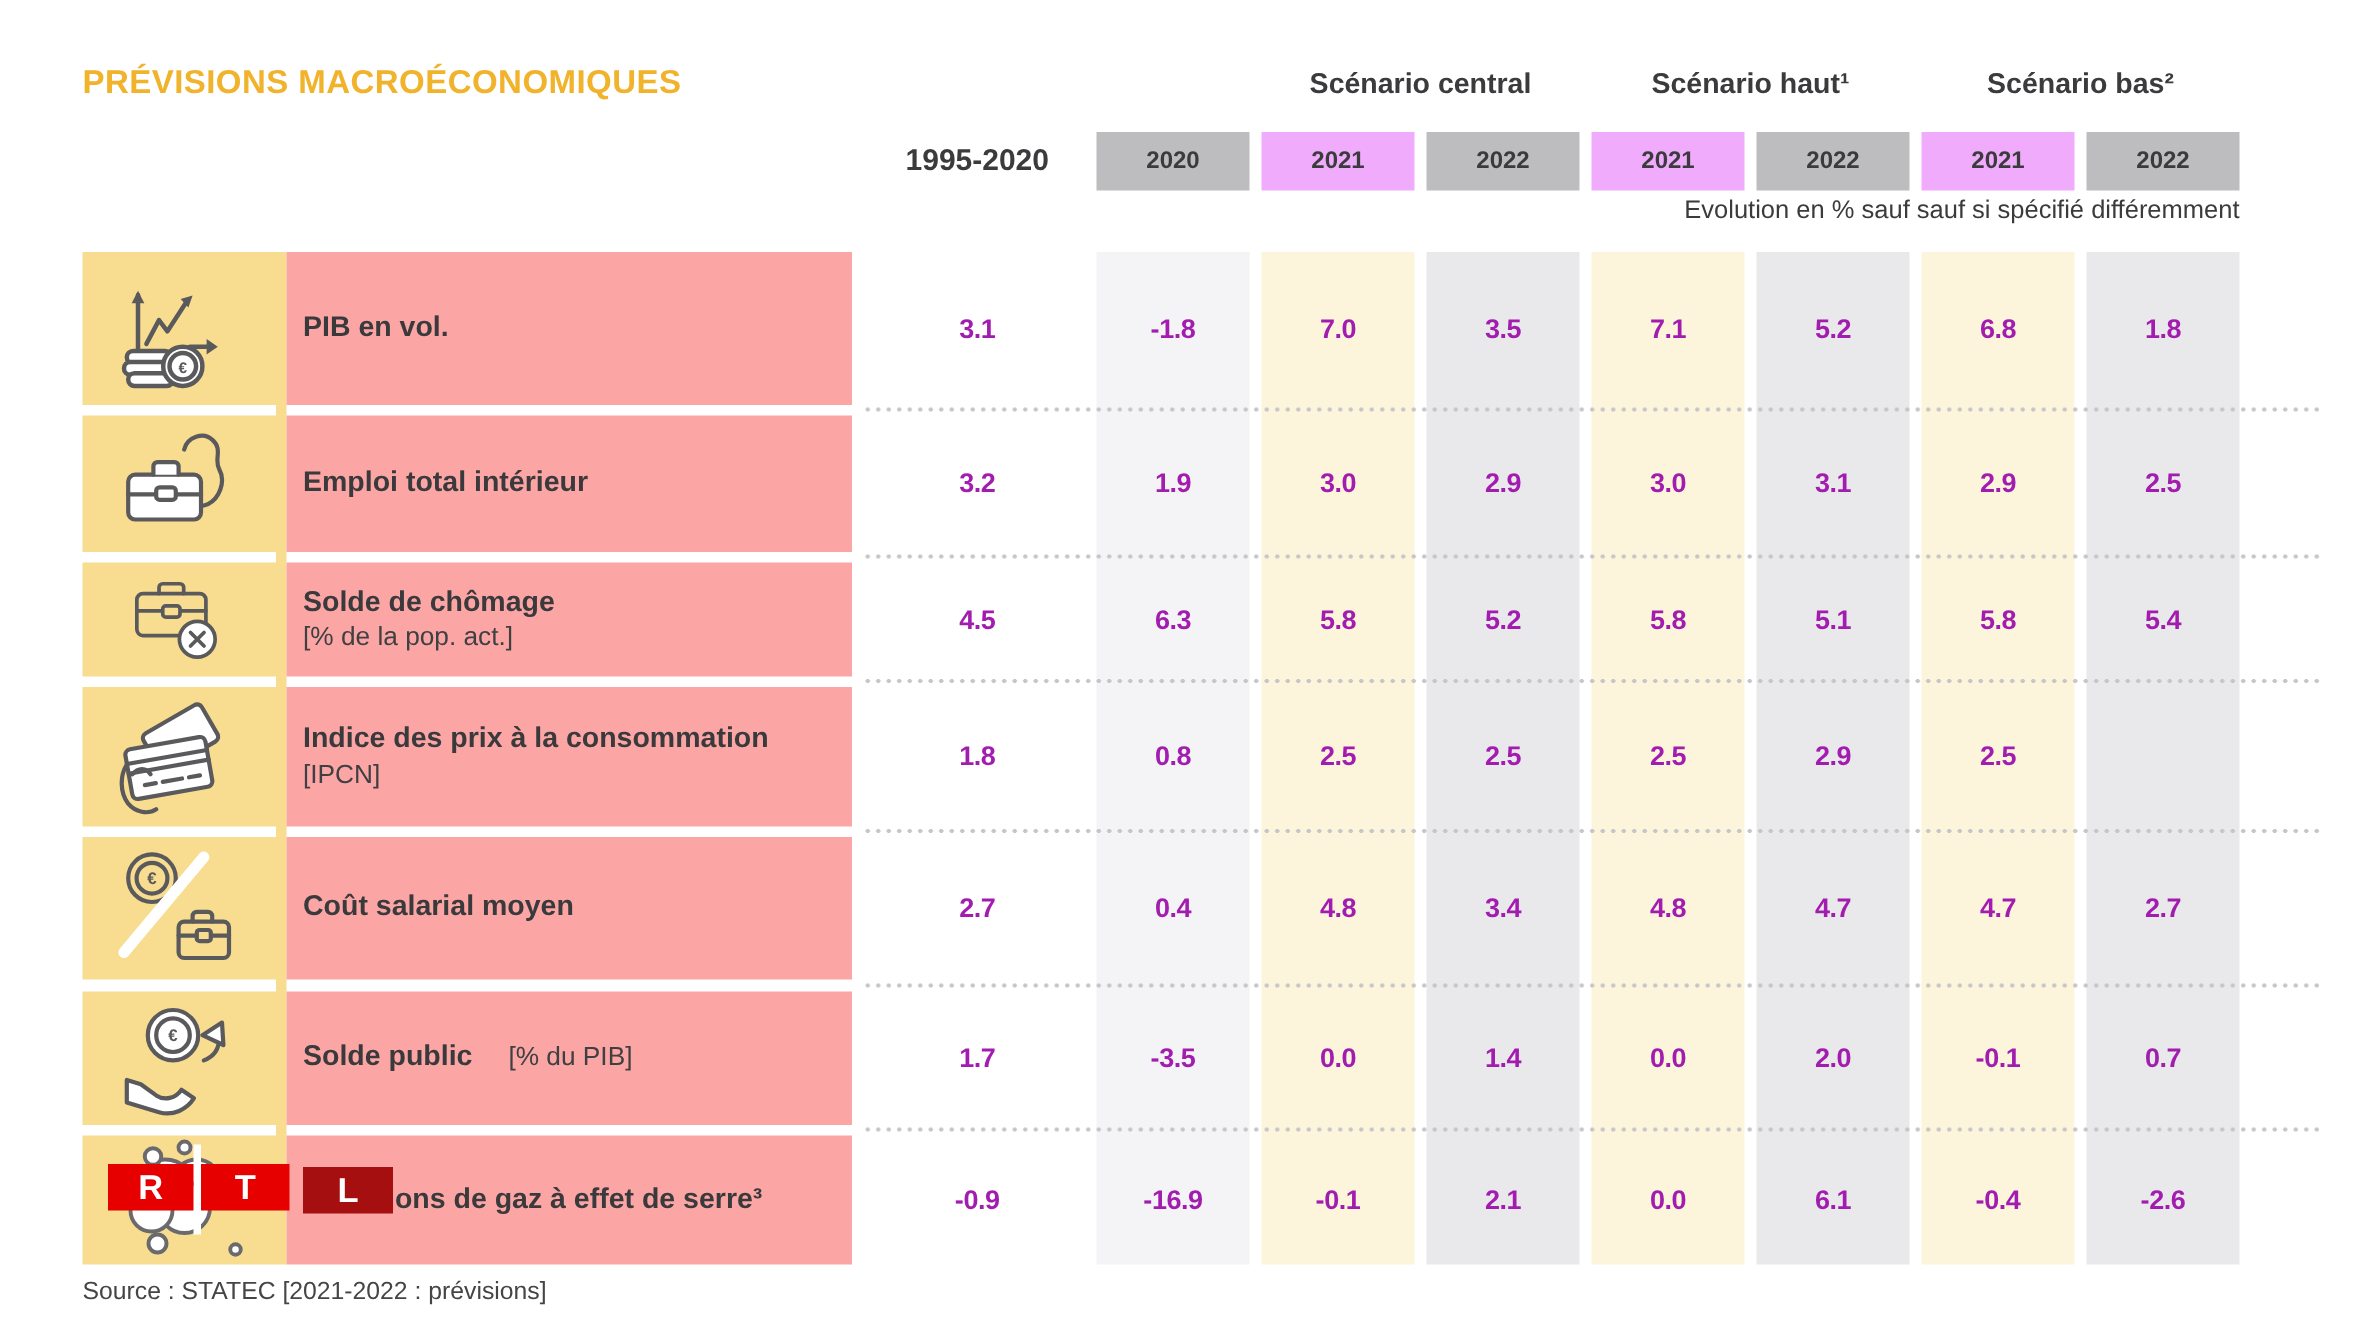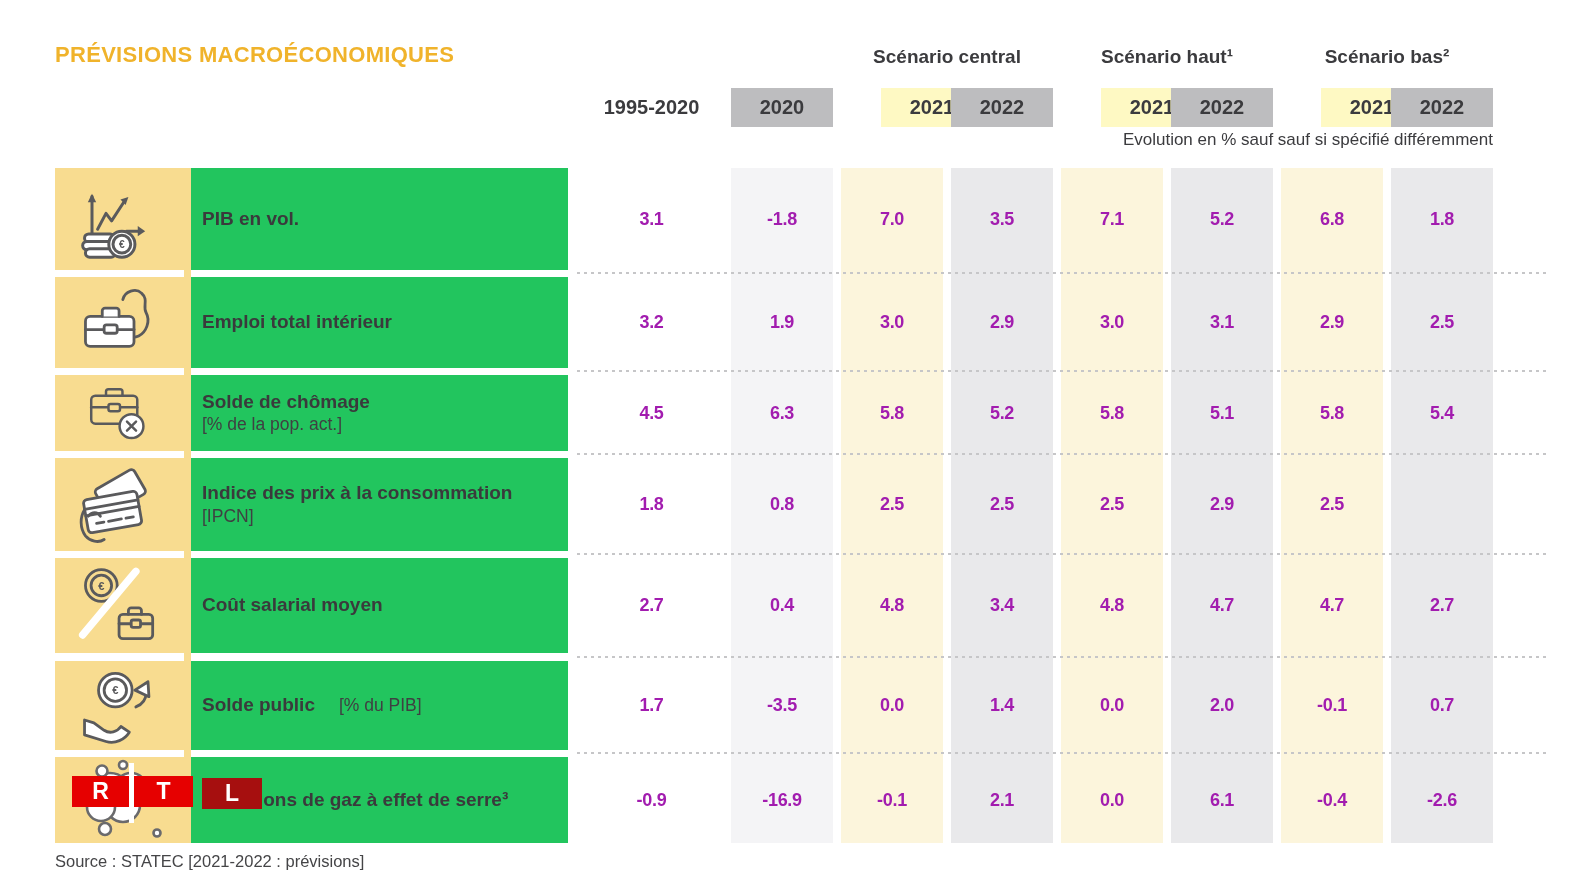--- a/index.html
+++ b/index.html
@@ -6,36 +6,36 @@
   #canvas{
     position:relative;width:1572px;height:883px;background:#fff;overflow:hidden;
     font-family:"Liberation Sans",sans-serif;color:#3B3B3E;
   }
   .abs{position:absolute;}
   
   #title{left:55px;top:42px;font-size:22px;font-weight:bold;color:#F0B32B;letter-spacing:.3px;}
   .scenario{top:46px;width:212px;height:26px;text-align:center;font-size:19px;font-weight:bold;color:#3B3B3E;}
   #scen-central{left:841px;} #scen-haut{left:1061px;} #scen-bas{left:1281px;}
   #period-col{left:575px;top:88px;width:153px;height:39px;line-height:39px;text-align:center;font-size:20px;font-weight:bold;}
-  .year-cell{top:88px;width:102px;height:39px;line-height:39px;text-align:center;font-size:20px;font-weight:bold;color:#3B3B3E;}
+  .year-cell{top:88px;width:102px;height:39px;line-height:39px;text-align:center;font-size:16px;font-weight:bold;color:#3B3B3E;}
   .year-cell.tone-gray{background:#BDBDBF;}
-  .year-cell.tone-yellow{background:#fef9c3;margin-left:40px;}
+  .year-cell.tone-yellow{background:#f0abfc;}
   .y1{left:731px;} .y2{left:841px;} .y3{left:951px;} .y4{left:1061px;} .y5{left:1171px;} .y6{left:1281px;} .y7{left:1391px;}
   #note{left:900px;top:130px;width:593px;text-align:right;font-size:17px;color:#3B3B3E;}
   
   .strip{top:168px;width:102px;height:675px;z-index:0;}
   .strip.s-light{background:#F4F4F6;}
   .strip.s-cream{background:#FCF5DC;}
   .strip.s-gray{background:#E9E9EB;}
   
   .row{left:0;width:1572px;z-index:1;}
   .icon-cell{position:absolute;left:55px;top:0;width:129px;height:100%;background:#F8DC90;
     display:flex;align-items:center;justify-content:center;overflow:visible;}
   #junction{left:184px;top:168px;width:7px;height:675px;background:#F8DC90;z-index:1;}
-  .label-cell{position:absolute;left:191px;top:0;width:377px;height:100%;background:#22c55e;
+  .label-cell{position:absolute;left:191px;top:0;width:377px;height:100%;background:#fca5a5;
     display:flex;flex-direction:column;justify-content:center;padding-left:11px;box-sizing:border-box;}
   .label{font-size:19px;font-weight:bold;color:#3A3A3C;line-height:1.2;}
   .sublabel{font-size:17.5px;color:#3F4042;line-height:1.2;margin-top:1px;}
   .label-line{display:flex;align-items:baseline;gap:24px;}
   .sub-inline{font-size:17.5px;font-weight:normal;color:#3F4042;}
   .vals{position:absolute;left:575px;top:0;height:100%;width:920px;}
   .val{position:absolute;top:0;height:100%;display:flex;align-items:center;justify-content:center;
     font-size:18px;font-weight:bold;color:#a21caf;letter-spacing:-.3px;}
   .c0{left:0;width:153px;} .c1{left:156px;width:102px;} .c2{left:266px;width:102px;}
   .c3{left:376px;width:102px;} .c4{left:486px;width:102px;} .c5{left:596px;width:102px;}

